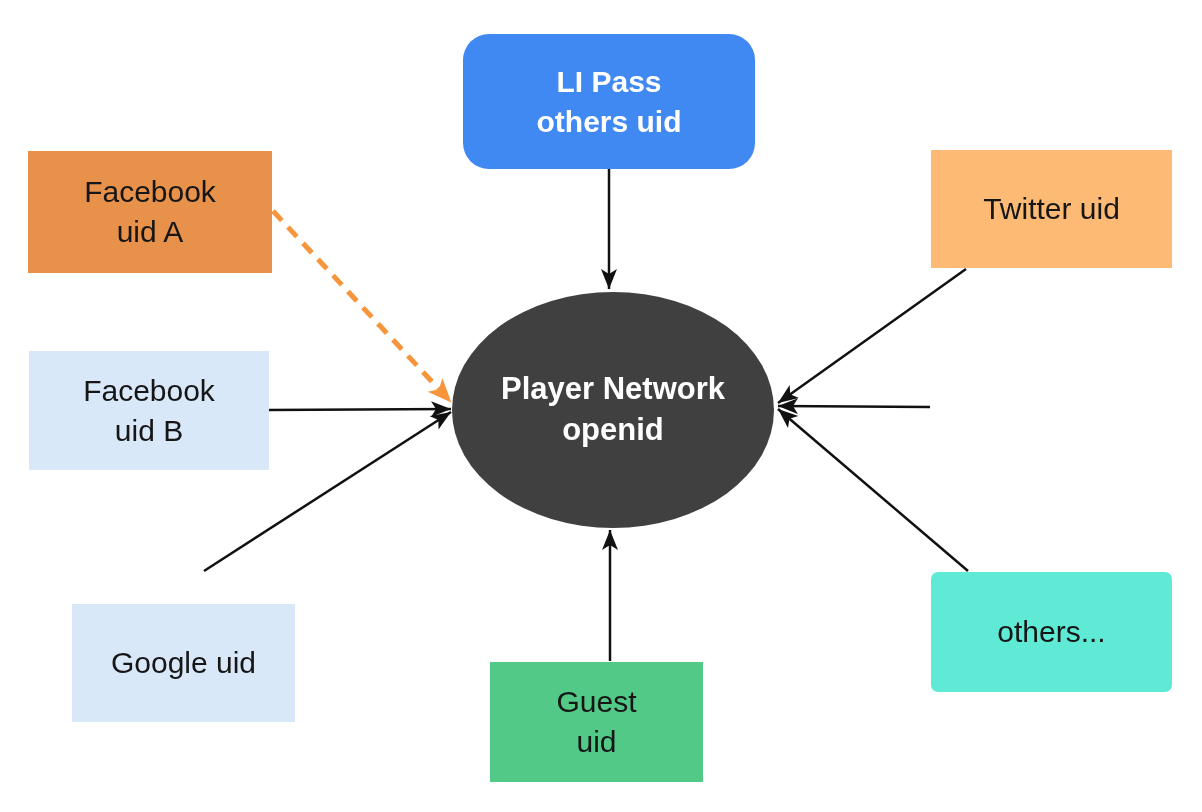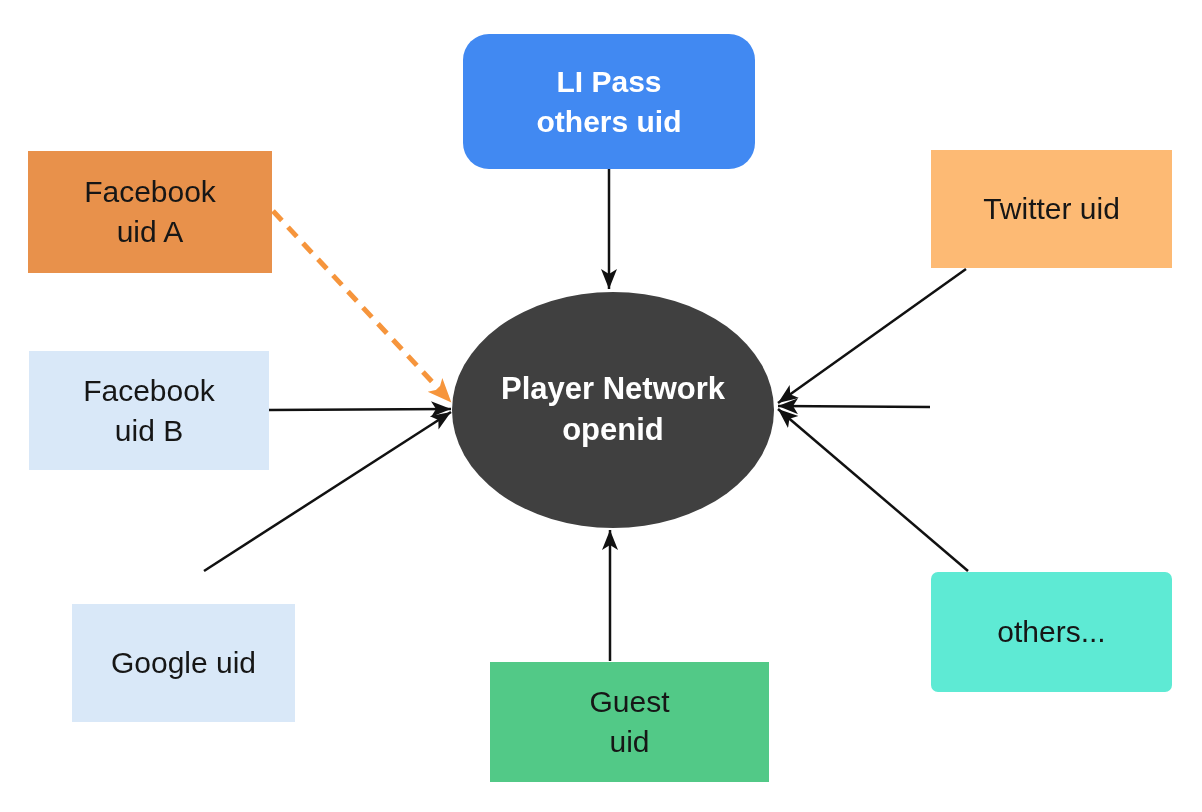--- a/index.html
+++ b/index.html
@@ -63,21 +63,21 @@
     background: #D9E8F8;
   }
   .node-google {
     left: 29px; top: 604px;
     width: 223px; height: 118px;
     background: #D9E8F8;
     margin-left: 43px;
   }
   .node-guest {
     left: 490px; top: 662px;
-    width: 279px; height: 120px;
+    width: 213px; height: 120px;
     background: #52C987;
   }
   .node-twitter {
     left: 931px; top: 150px;
     width: 241px; height: 118px;
     background: #fdba74;
   }
   .node-apple {
     left: 930px; top: 350px;
     width: 242px; height: 120px;

